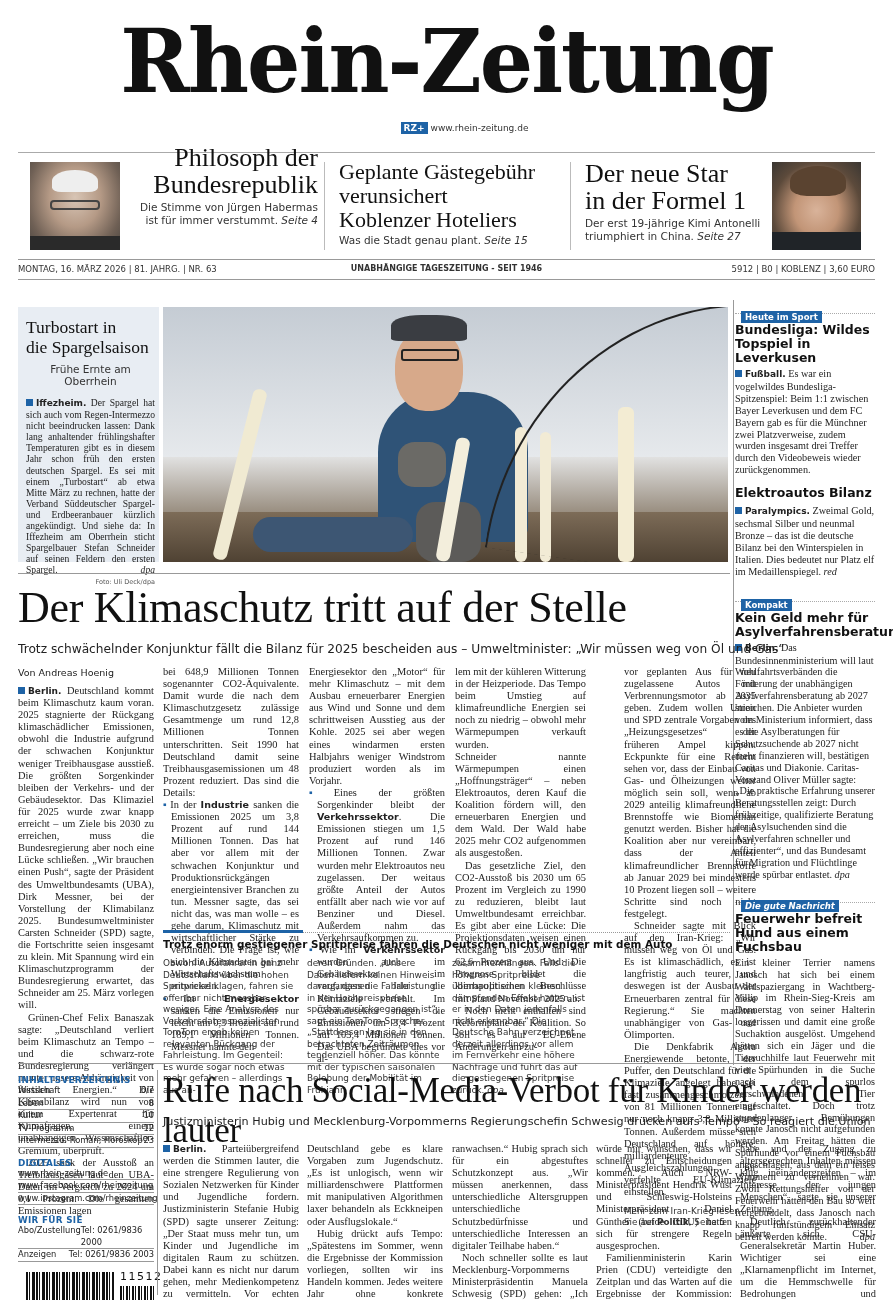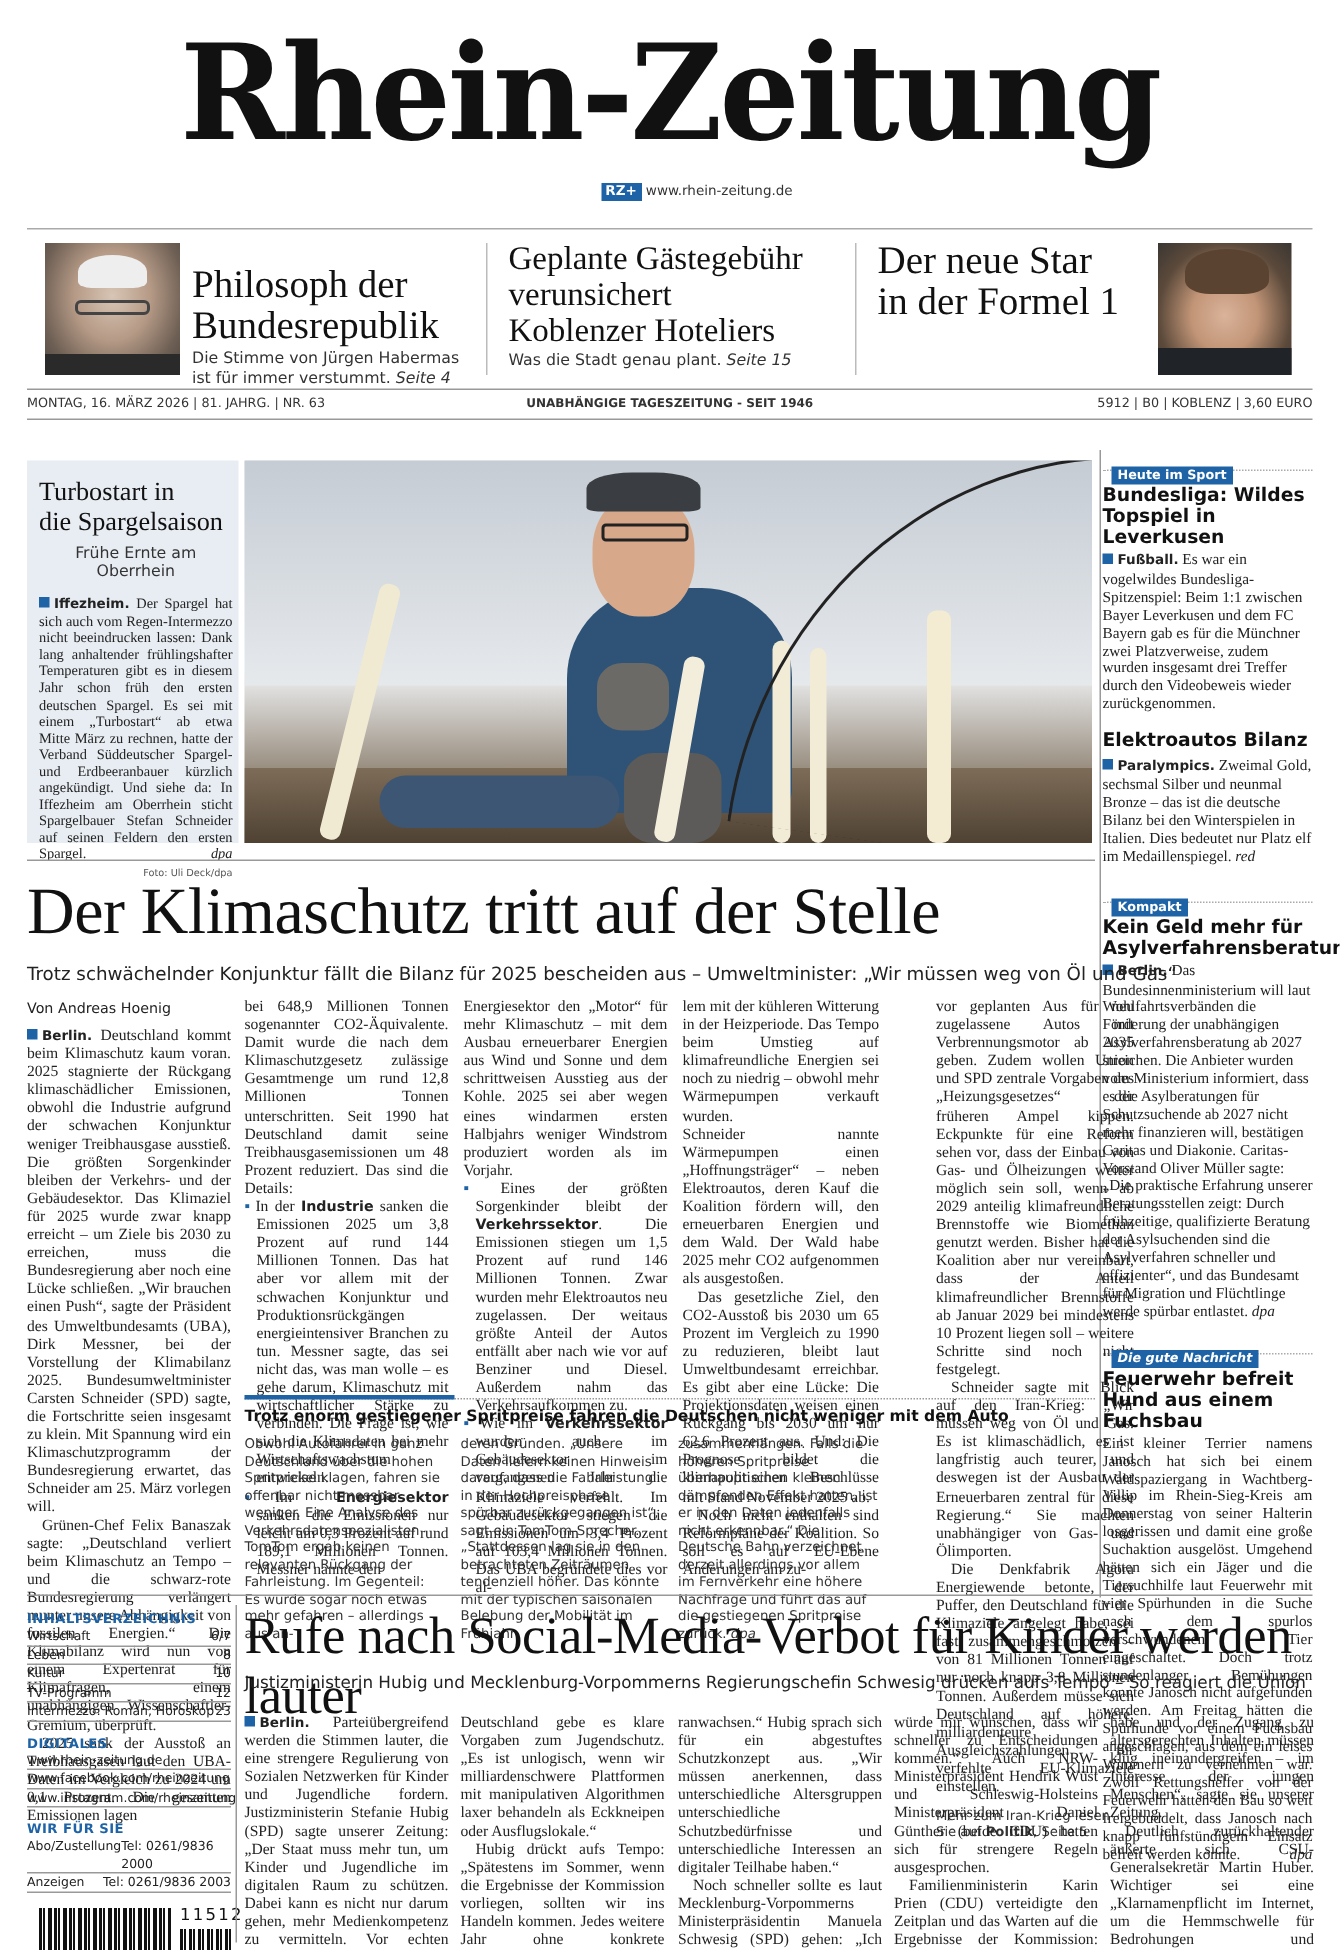--- a/index.html
+++ b/index.html
@@ -66,36 +66,37 @@
   <span class="rzbadge">RZ+</span><span>www.rhein-zeitung.de</span>
 </div>
 
 <div class="hr" style="left:18px; top:152px; width:857px; border-top:1px solid #aaa;"></div>
 
 <div class="abs" style="left:30px; top:162px; width:90px; height:88px; background: radial-gradient(ellipse at 50% 40%, #d8c5b5 0%, #b59a86 40%, #6f6055 75%, #4b4540 100%);">
   <div style="position:absolute; left:22px; top:8px; width:46px; height:22px; background:#eee; border-radius:50% 50% 20% 20%;"></div>
   <div style="position:absolute; left:20px; top:38px; width:50px; height:10px; border:2px solid #444; border-radius:4px;"></div>
   <div style="position:absolute; left:0; bottom:0; width:90px; height:14px; background:#2a2a2a;"></div>
 </div>
-<div class="abs" style="left:128px; top:176px; width:190px;">
+<div class="abs" style="left:128px; top:144px; width:190px;text-align:right;">
   <div class="teaser-title">Philosoph der</div>
   <div class="teaser-title">Bundesrepublik</div>
   <div class="teaser-sub" style="margin-top:3px;"><span>Die Stimme von Jürgen Habermas ist für immer verstummt.</span> <i>Seite 4</i></div>
 </div>
 <div class="vr" style="left:324px; top:162px; height:88px;"></div>
 <div class="abs" style="left:339px; top:160px; width:230px;">
   <div class="teaser-title" style="font-size:22px; line-height:24px;">Geplante Gästegebühr</div>
   <div class="teaser-title" style="font-size:22px; line-height:24px;">verunsichert</div>
   <div class="teaser-title" style="font-size:22px; line-height:24px;">Koblenzer Hoteliers</div>
   <div class="teaser-sub" style="margin-top:2px;"><span>Was die Stadt genau plant.</span> <i>Seite 15</i></div>
 </div>
 <div class="vr" style="left:570px; top:162px; height:88px;"></div>
 <div class="abs" style="left:585px; top:160px; width:180px;">
   <div class="teaser-title">Der neue Star</div>
   <div class="teaser-title">in der Formel 1</div>
+  <div class="teaser-sub" style="margin-top:3px;"><span>Der erst 19-jährige Kimi Antonelli triumphiert in China.</span> <i>Seite 27</i></div>
 </div>
 <div class="abs" style="left:772px; top:162px; width:89px; height:88px; background: radial-gradient(ellipse at 50% 55%, #d9b39a 0%, #c29577 35%, #5c4a3b 70%, #3a3632 100%);">
   <div style="position:absolute; left:18px; top:4px; width:56px; height:30px; background:#5a4330; border-radius:50% 50% 30% 30%;"></div>
   <div style="position:absolute; left:0; bottom:0; width:89px; height:18px; background:#202428;"></div>
 </div>
 
 <div class="hr" style="left:18px; top:259px; width:857px; border-top:1px solid #999;"></div>
 <div class="abs dateline" style="left:18px; top:264px;">MONTAG, 16. MÄRZ 2026 | 81. JAHRG. | NR. 63</div>
 <div class="abs dateline" style="left:0; width:893px; top:264px; text-align:center; font-weight:bold; font-size:8px;">UNABHÄNGIGE TAGESZEITUNG - SEIT 1946</div>
 <div class="abs dateline" style="right:18px; top:264px;">5912 | B0 | KOBLENZ | 3,60 EURO</div>

